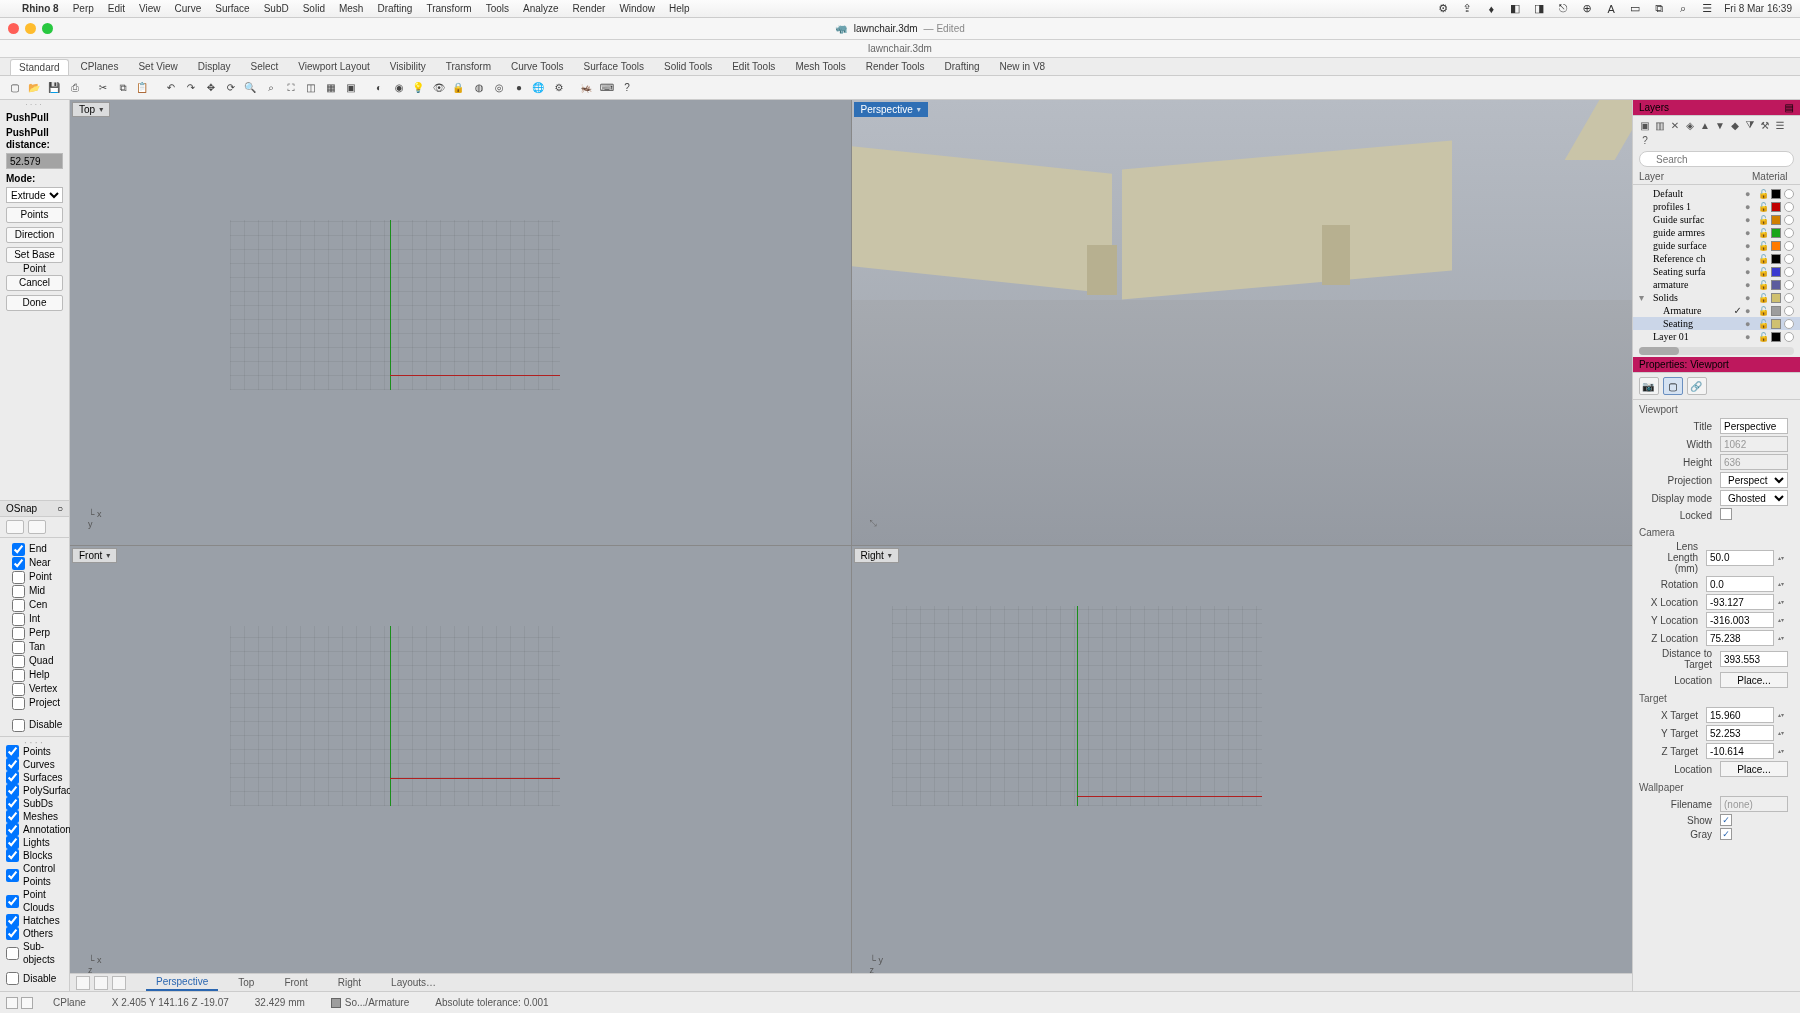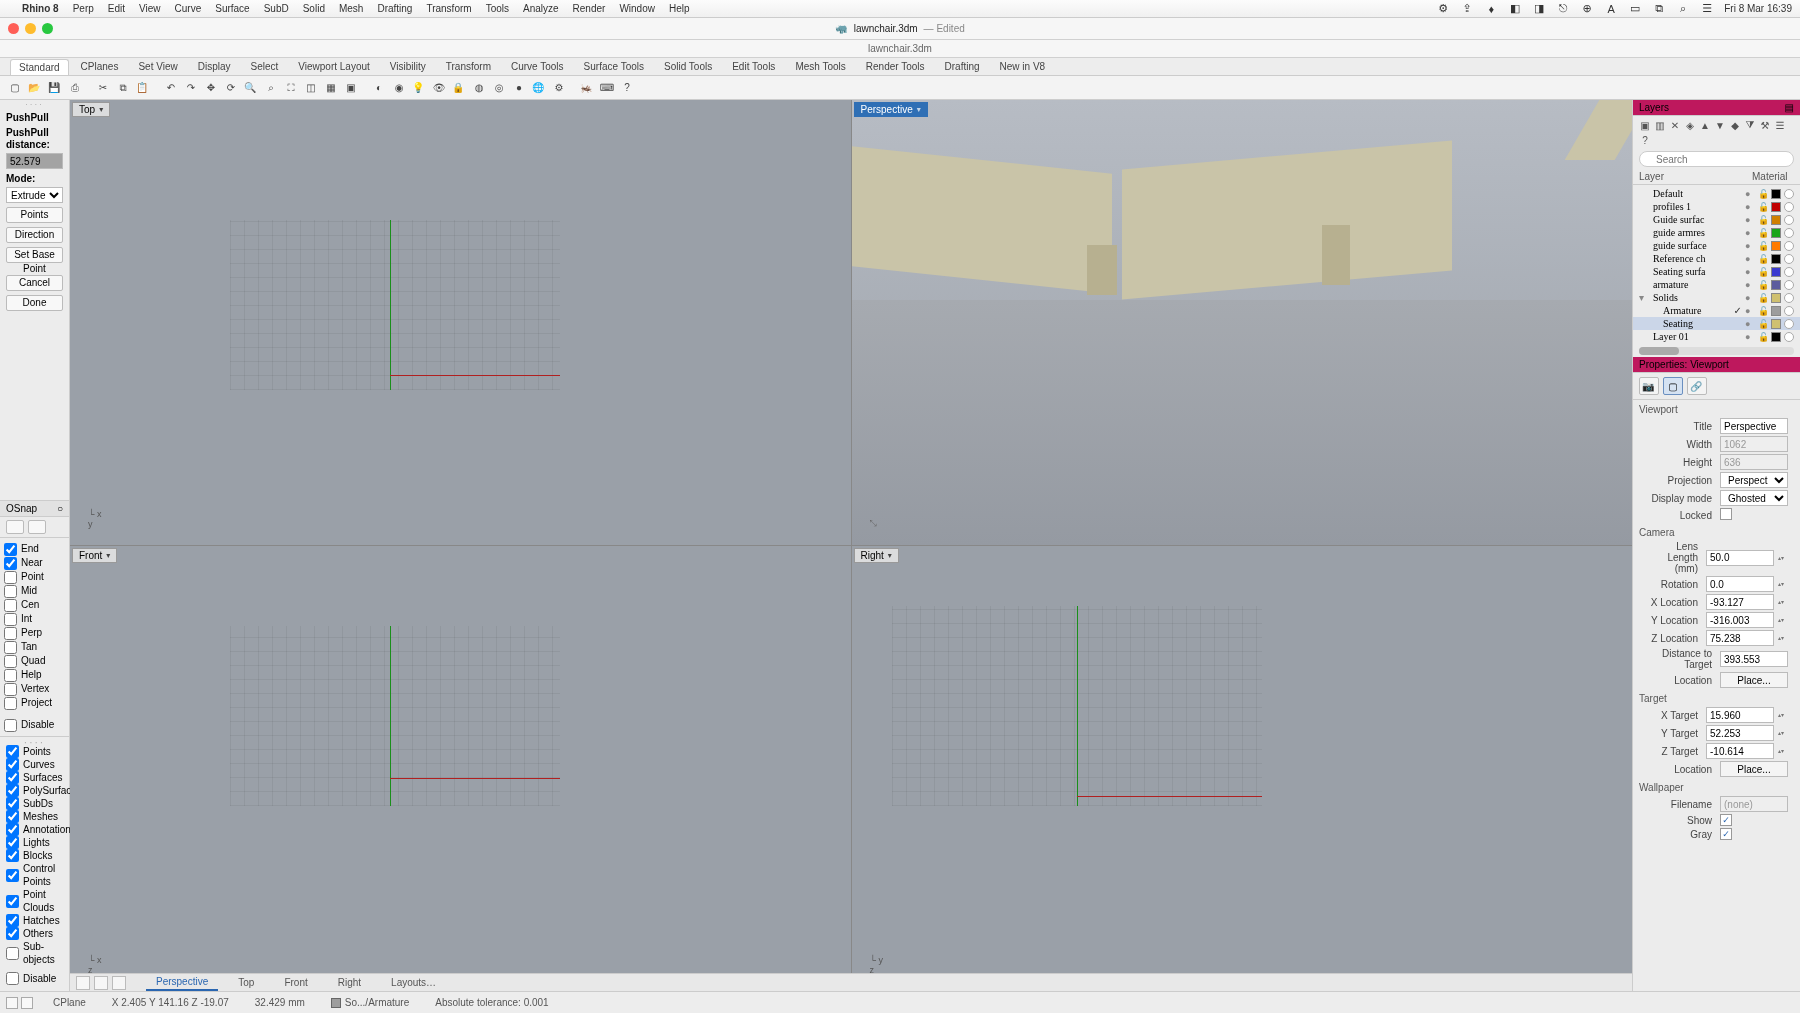--- a/index.html
+++ b/index.html
@@ -41,21 +41,21 @@
 .leftpanel .grip { height:8px; text-align:center; color:#aaa; font-size:8px; letter-spacing:2px;}
 .cmdpanel { padding:4px 6px;}
 .cmdpanel .title { font-weight:600; margin-bottom:4px;}
 .cmdpanel .lbl { font-weight:600; line-height:1.2; margin-bottom:2px;}
 .cmdpanel input[type=text] { width:100%; height:16px; border:1px solid #bbb; background:#a3a3a3; padding:0 3px; font-size:10px;}
 .cmdpanel select { width:100%; height:16px; border:1px solid #bbb; background:#fff; font-size:10px;}
 .cmdpanel .btn { width:100%; height:16px; border:1px solid #bbb; background:#f8f8f8; text-align:center; line-height:14px; margin-top:4px; border-radius:2px;}
 
 .osnap { margin-top:auto; }
 .osnaphead { background:#e2e2e2; padding:2px 6px; display:flex; justify-content:space-between; border-top:1px solid #ccc; border-bottom:1px solid #ccc;}
-.osnapbody { padding:4px 4px;}
+.osnapbody { padding:4px 12px;}
 .osnapbody .osrow { display:flex; align-items:center; gap:4px; line-height:14px;}
 .osnapbar { display:flex; gap:4px; padding:3px 6px; border-bottom:1px solid #ccc;}
 .osnapbar div { width:18px;height:14px;border:1px solid #bbb;background:#f8f8f8;border-radius:2px;}
 
 .selfilter { border-top:1px solid #ccc;}
 .selfilterhead { height:8px; text-align:center; color:#aaa; letter-spacing:2px;}
 .selfilter .osrow { display:flex; align-items:center; gap:4px; line-height:13px; padding:0 6px;}
 
 
 .viewgrid { flex:1; display:grid; grid-template-columns:1fr 1fr; grid-template-rows:1fr 1fr; gap:1px; background:#888;}

